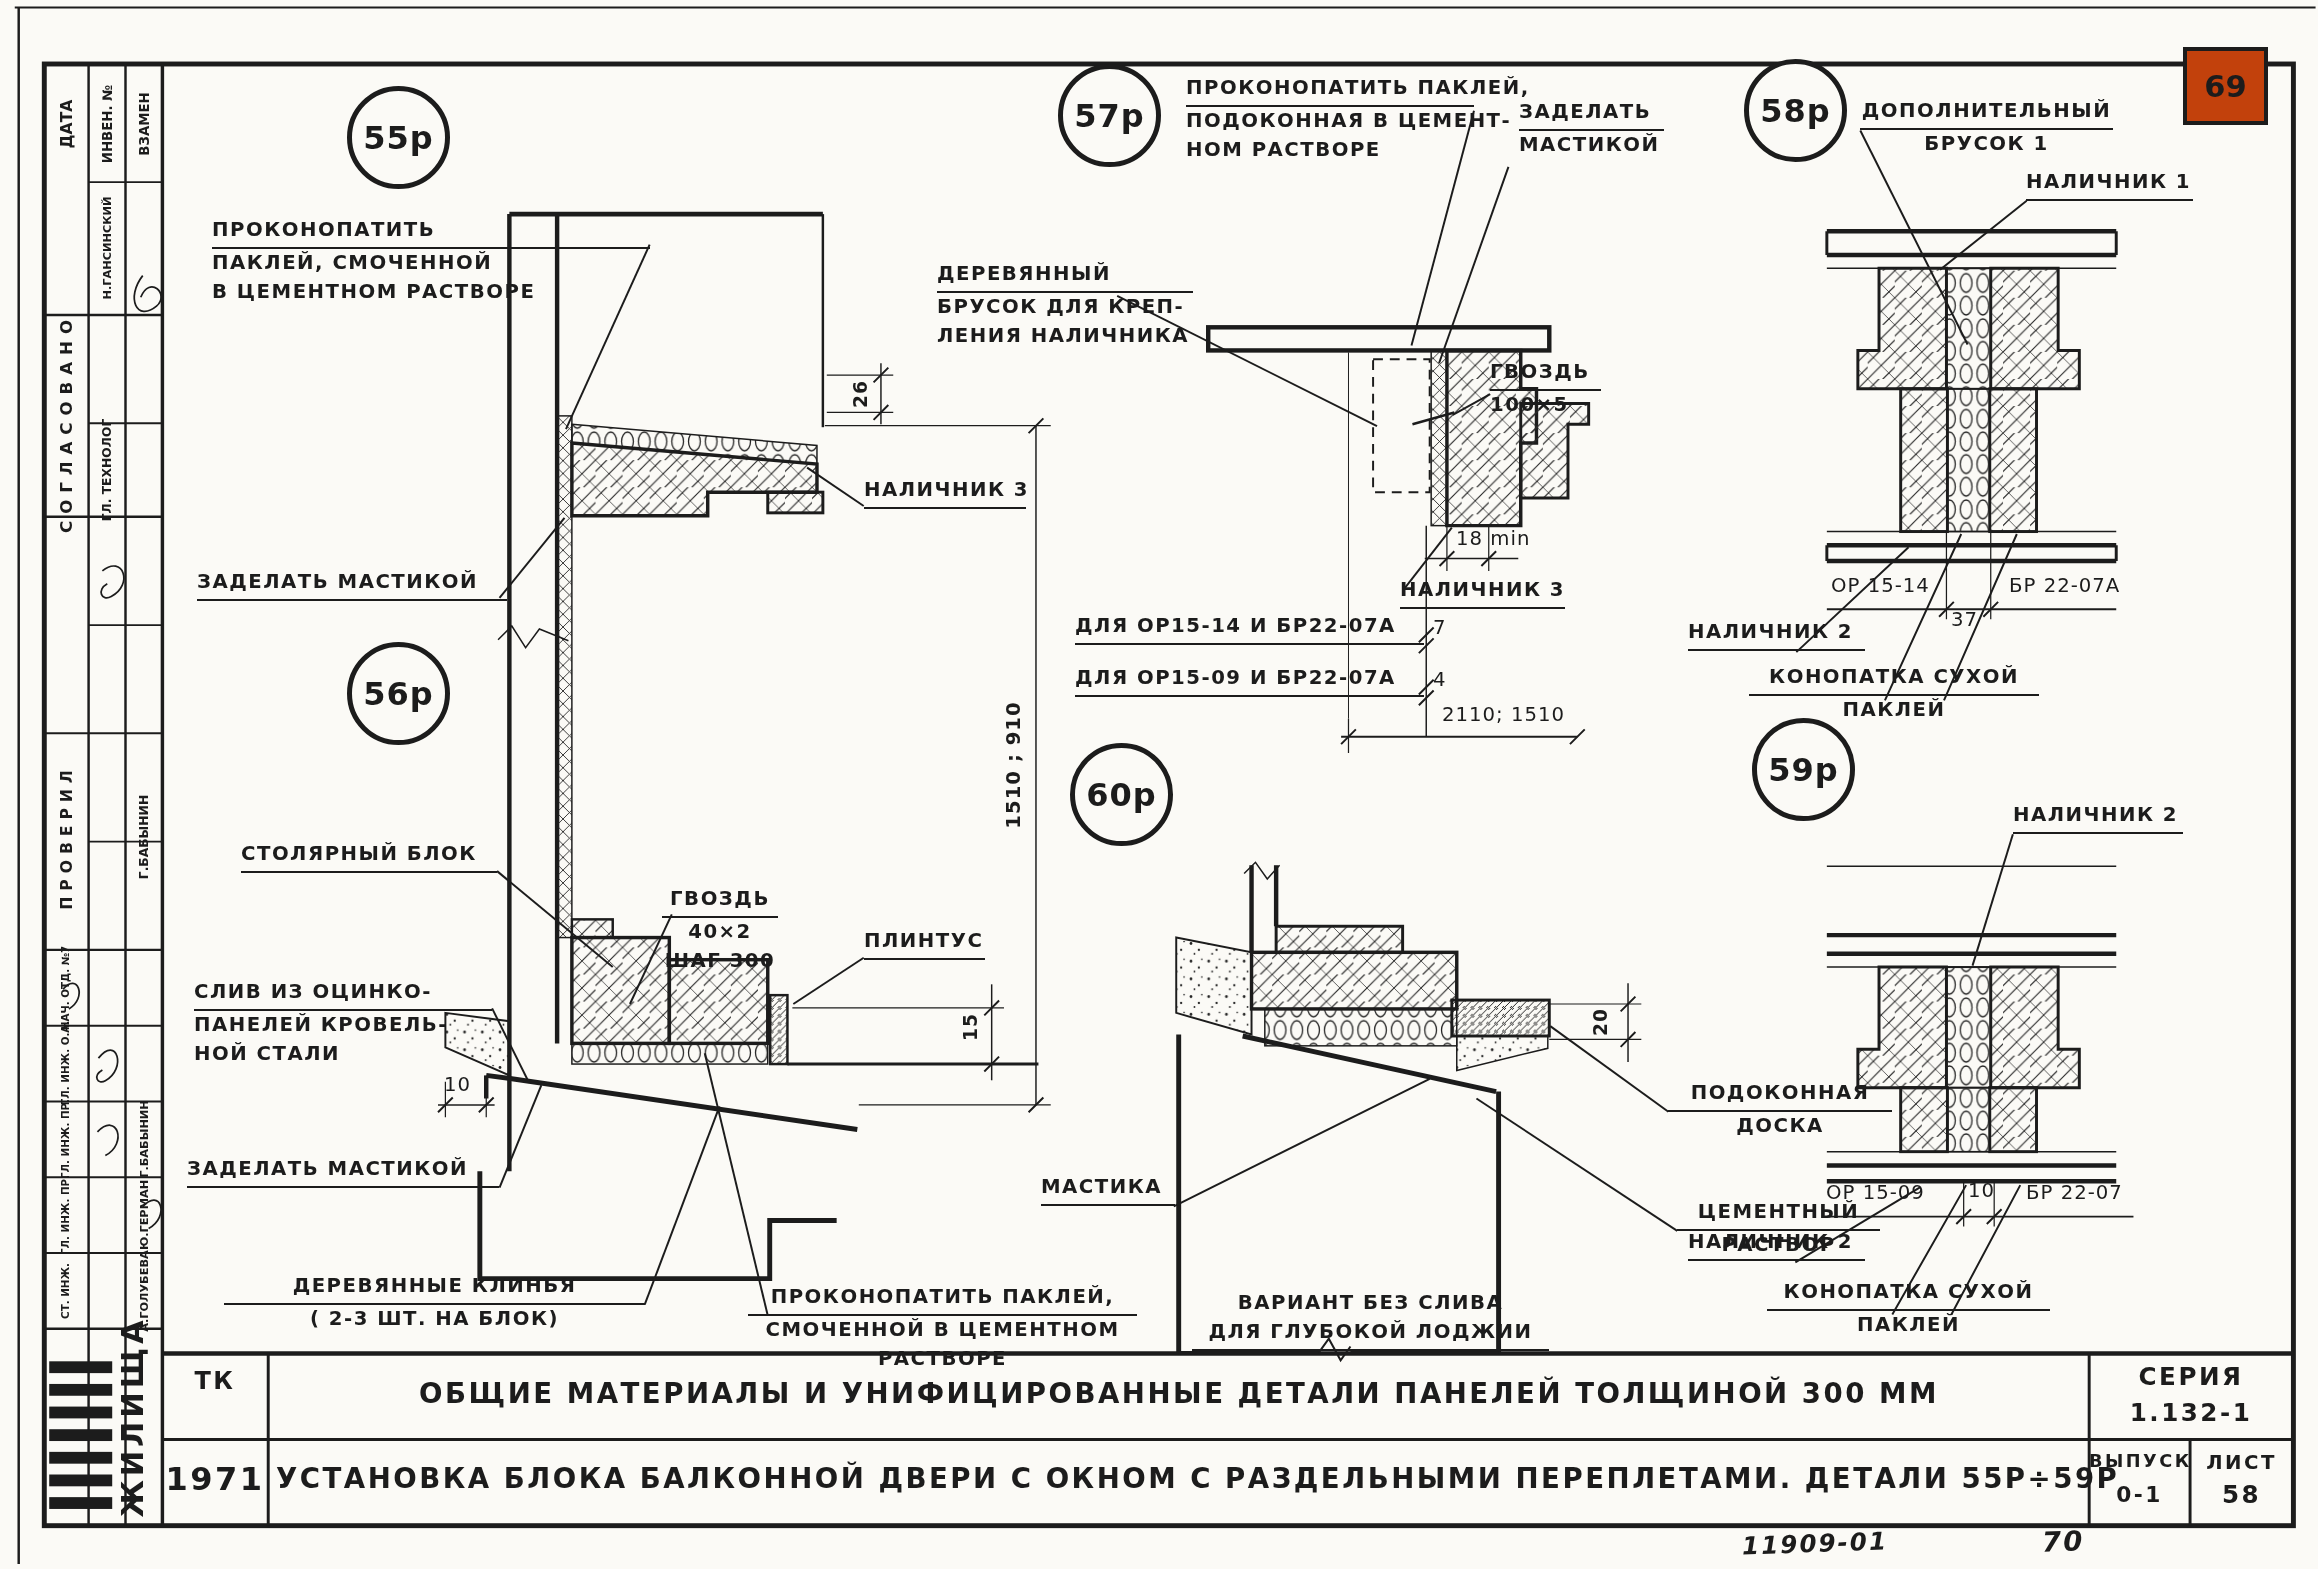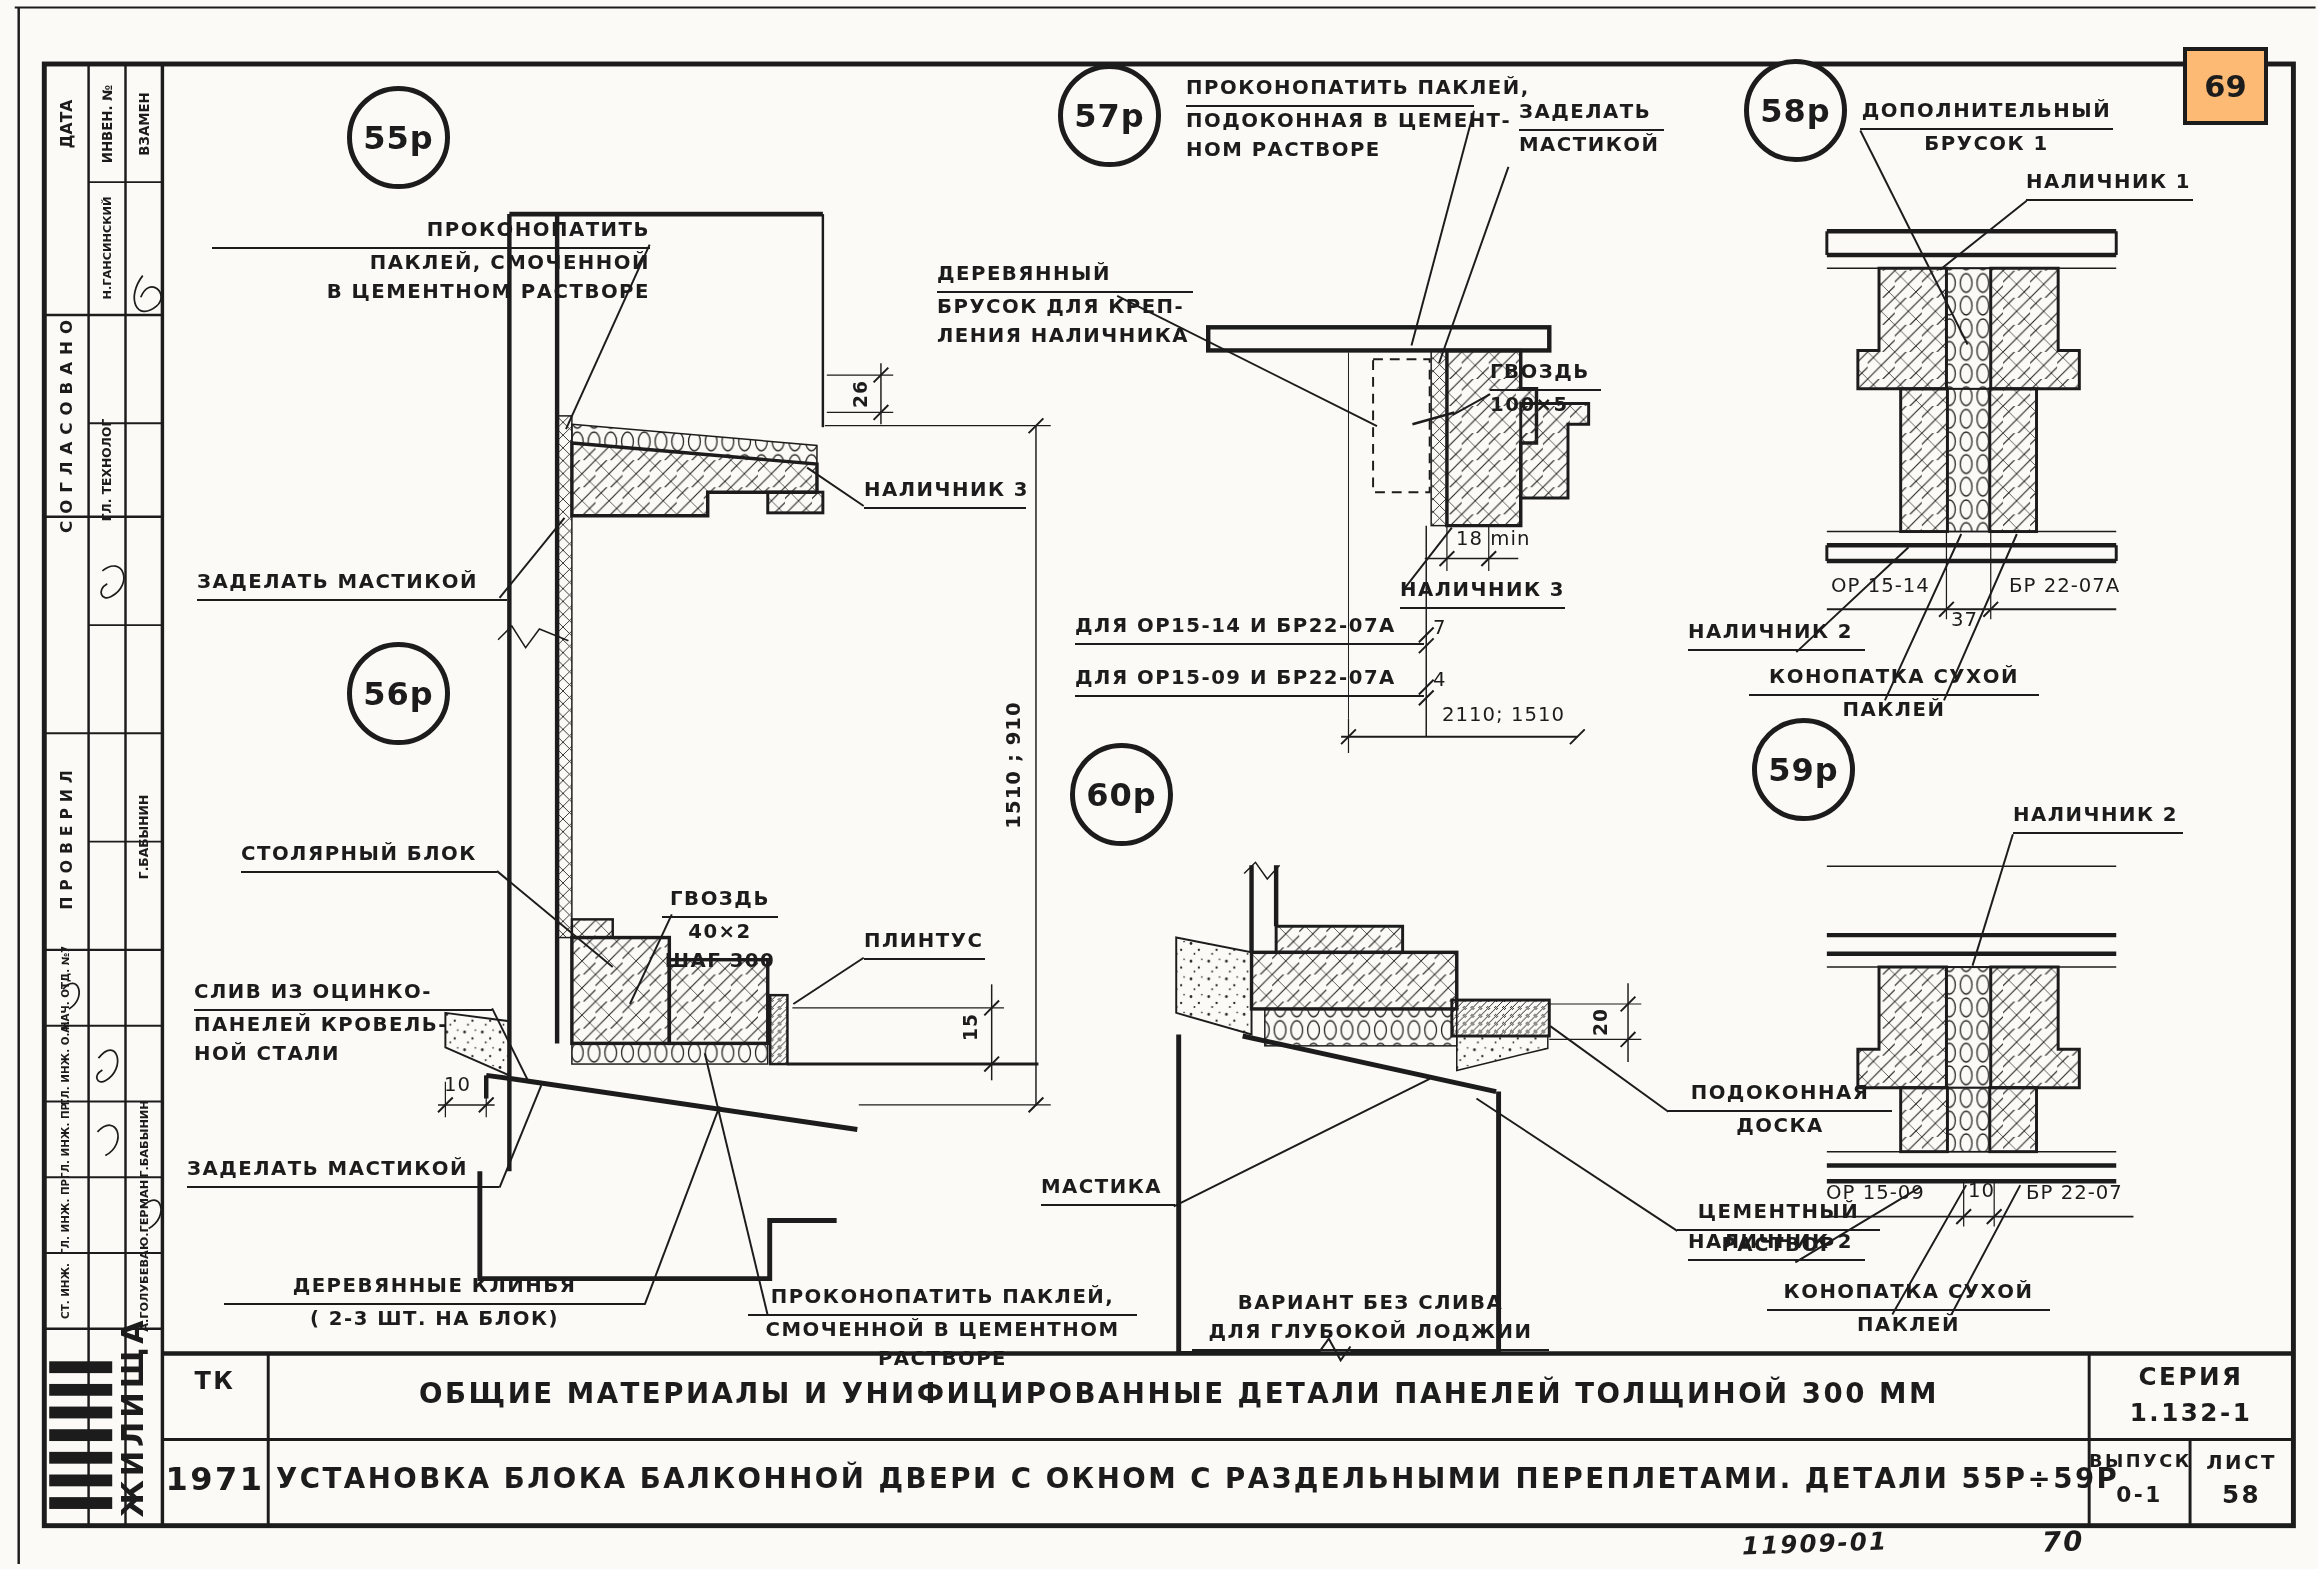--- a/index.html
+++ b/index.html
@@ -14,21 +14,21 @@
   .dim{position:absolute;font-weight:400;font-size:19.7px;letter-spacing:1px;white-space:nowrap;}
   .rotv{position:absolute;transform:translate(-50%,-50%) rotate(-90deg);
         font-weight:700;font-size:19.7px;letter-spacing:1px;white-space:nowrap;}
   .bubble{position:absolute;width:93px;height:93px;border:5.4px solid #1c1c1c;
           border-radius:50%;display:flex;align-items:center;justify-content:center;
           font-size:32px;font-weight:700;letter-spacing:1px;background:#fbfaf6;}
   .rot{position:absolute;transform:translate(-50%,-50%) rotate(-90deg);
        white-space:nowrap;font-weight:700;}
   .corner{position:absolute;left:2183px;top:47px;width:77px;height:70px;
           border:4.4px solid #1c1c1c;display:flex;align-items:center;justify-content:center;
-          font-size:30.5px;font-weight:700;background:#fdba74;}
+          font-size:30.5px;font-weight:700;background:#c2410c;}
   .tt{position:absolute;font-weight:700;text-align:center;letter-spacing:2.5px;white-space:nowrap;}
   .hand{position:absolute;font-style:italic;font-weight:700;font-size:24.6px;
         transform:rotate(-2deg);letter-spacing:2px;}
 </style>
 </head>
 <body>
 
 <div class="sheet">
 
 <svg class="art" width="2319" height="1570" viewBox="0 0 4712 3190">
@@ -254,21 +254,21 @@
 <div class="bubble" style="left:1744px;top:59px;">
       <span>58р</span>
     </div>
 <div class="bubble" style="left:1752px;top:718px;">
       <span>59р</span>
     </div>
 <div class="bubble" style="left:1070px;top:743px;">
       <span>60р</span>
     </div>
 
-<div class="lbl" style="left:212px;top:216px;width:438px;text-align:right;">
+<div class="lbl" style="left:212px;top:216px;width:438px;">
   <span class="ln ul">ПРОКОНОПАТИТЬ</span>
   <span class="ln">ПАКЛЕЙ, СМОЧЕННОЙ</span>
   <span class="ln">В ЦЕМЕНТНОМ РАСТВОРЕ</span>
 </div>
 <div class="lbl" style="left:864px;top:476px;width:162px;">
   <span class="ln ul">НАЛИЧНИК 3</span>
 </div>
 <div class="lbl" style="left:197px;top:568px;width:310px;">
   <span class="ln ul">ЗАДЕЛАТЬ МАСТИКОЙ</span>
 </div>

